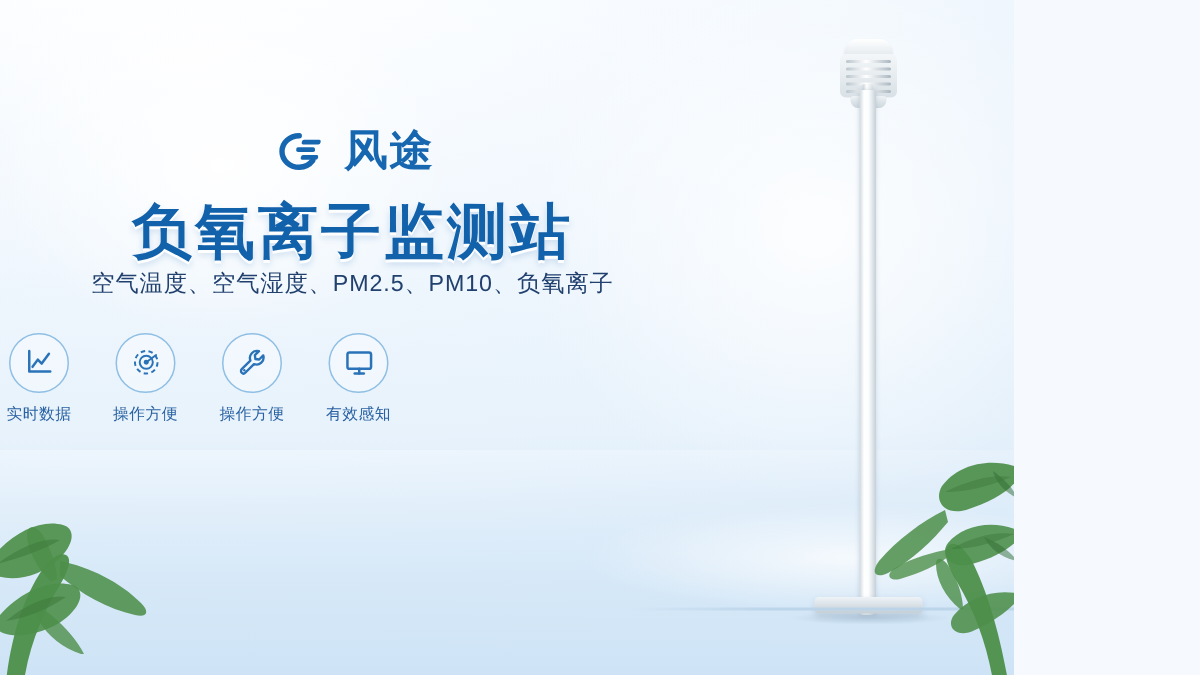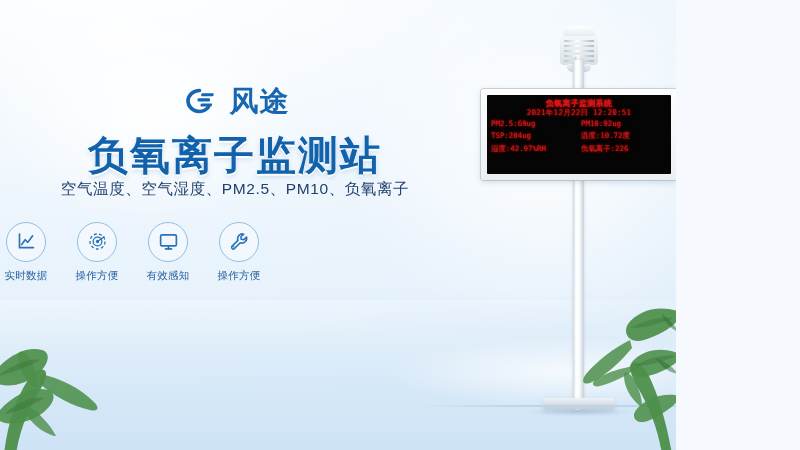--- a/index.html
+++ b/index.html
@@ -255,37 +255,37 @@
             <circle cx="12" cy="12" r="1.9" fill="#2a73b8"></circle>
             <path d="M12 12 L19.5 6.5" stroke="#2a73b8" stroke-width="1.5" stroke-linecap="round"></path>
           </svg>
         </div>
         <div class="feature-label">操作方便</div>
       </div>
 
       <div class="feature">
         <div class="feature-circle">
           <svg width="21" height="21" viewBox="0 0 24 24" aria-hidden="true">
+            <path d="M16.8 3.6 a5.4 5.4 0 0 0 -6.6 7.1 L3.6 17.3 a1.9 1.9 0 0 0 2.7 2.7
+                     l6.6 -6.6 a5.4 5.4 0 0 0 7.1 -6.6 l-3.1 3.1 -2.9 -0.4 -0.4 -2.9 z" fill="none" stroke="#2a73b8" stroke-width="1.8" stroke-linejoin="round"></path>
+            <circle cx="5.6" cy="18.1" r="0.9" fill="#2a73b8"></circle>
+          </svg>
+        </div>
+        <div class="feature-label">操作方便</div>
+      </div>
+
+      <div class="feature">
+        <div class="feature-circle">
+          <svg width="21" height="21" viewBox="0 0 24 24" aria-hidden="true">
             <rect x="3" y="4.5" width="18" height="12.5" rx="1.6" fill="none" stroke="#2a73b8" stroke-width="1.9"></rect>
             <path d="M8.5 20.5 H15.5" stroke="#2a73b8" stroke-width="1.9" stroke-linecap="round"></path>
             <path d="M12 17 V20.5" stroke="#2a73b8" stroke-width="1.9" stroke-linecap="round"></path>
           </svg>
         </div>
         <div class="feature-label">有效感知</div>
-      </div>
-
-      <div class="feature">
-        <div class="feature-circle">
-          <svg width="21" height="21" viewBox="0 0 24 24" aria-hidden="true">
-            <path d="M16.8 3.6 a5.4 5.4 0 0 0 -6.6 7.1 L3.6 17.3 a1.9 1.9 0 0 0 2.7 2.7
-                     l6.6 -6.6 a5.4 5.4 0 0 0 7.1 -6.6 l-3.1 3.1 -2.9 -0.4 -0.4 -2.9 z" fill="none" stroke="#2a73b8" stroke-width="1.8" stroke-linejoin="round"></path>
-            <circle cx="5.6" cy="18.1" r="0.9" fill="#2a73b8"></circle>
-          </svg>
-        </div>
-        <div class="feature-label">操作方便</div>
       </div>
 
     </div>
   </div>
 
   <div class="station">
 
     <div class="sensor">
       <div class="sensor-cap"></div>
       <div class="sensor-body">
@@ -297,38 +297,20 @@
       </div>
       <div class="sensor-foot"></div>
     </div>
 
     <div class="pole-upper"></div>
     <div class="pole"></div>
     <div class="base-shadow"></div>
     <div class="base-plate"></div>
     <div class="ground-line"></div>
 
-    <div class="board-frame">
-      <div class="board-screen">
-
-        <div class="led led-title">负氧离子监测系统</div>
-
-        <div class="led led-datetime">2021年12月22日 12:20:51</div>
-
-        <div class="led-grid">
-          <div class="led led-cell">PM2.5:69ug</div>
-          <div class="led led-cell">PM10:92ug</div>
-          <div class="led led-cell">TSP:204ug</div>
-          <div class="led led-cell">温度:10.72度</div>
-          <div class="led led-cell">湿度:42.97%RH</div>
-          <div class="led led-cell">负氧离子:226</div>
-        </div>
-
-      </div>
-    </div>
   </div>
 
   <div class="plant plant-left">
     <svg width="150" height="140" viewBox="0 0 150 140" aria-hidden="true">
       <g fill="#4d8f4a">
         <path d="M10 140 C14 108 22 84 34 66 C40 58 46 54 50 56 C54 58 52 66 46 76
                  C36 92 26 114 22 140 Z" opacity=".95"></path>
         <path d="M2 56 C16 40 34 32 48 36 C56 38 56 48 46 58 C34 70 16 74 4 70
                  C-2 68 -2 60 2 56 Z" opacity=".92"></path>
         <path d="M6 96 C20 80 40 72 54 76 C62 78 62 88 50 98 C38 108 18 112 8 108

